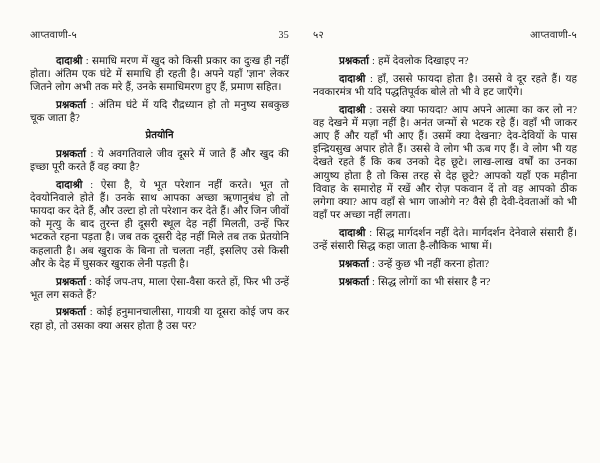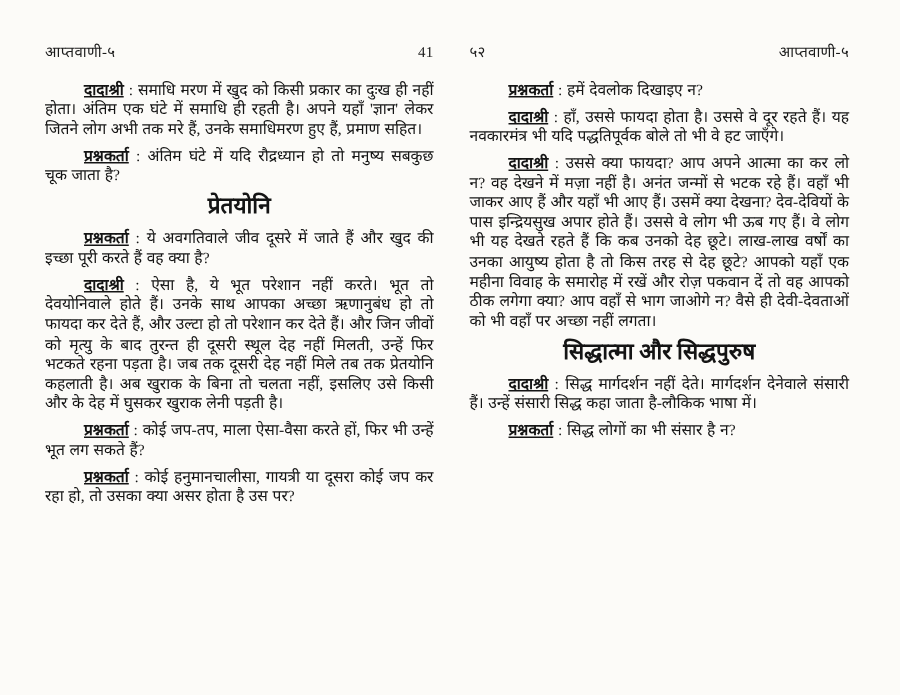--- a/index.html
+++ b/index.html
@@ -22,21 +22,21 @@
   .page {
     box-sizing: border-box;
     width: 300px;
     height: 463px;
     background: #fcfbf8;
   }
   .page-left {
     padding: 27px 11px 8px 30px;
   }
   .page-right {
-    padding: 27px 34px 8px 13px;
+    padding: 27px 23px 8px 13px;
   }
   .page-header {
     display: flex;
     justify-content: space-between;
     align-items: baseline;
     font-size: 10px;
     letter-spacing: 0.2px;
     margin-bottom: 13px;
     color: #1b1b1b;
   }
@@ -48,39 +48,38 @@
     line-height: 1.27;
   }
   .para {
     margin: 0 0 4.5px 0;
     text-align: justify;
     text-indent: 26px;
     word-spacing: 0.5px;
   }
   .speaker {
     font-weight: bold;
-    text-decoration: underline;
   }
   .section-heading {
     text-align: center;
     font-weight: bold;
-    font-size: 15px;
+    font-size: 10px;
     margin: 3px 0 5px 0;
     text-indent: 0;
   }
 </style>
 </head>
 <body>
 
 <div class="spread">
 
   <div class="page page-left">
     <div class="page-header">
       <span class="hdr-item">आप्तवाणी-५</span>
-      <span class="hdr-item">41</span>
+      <span class="hdr-item">35</span>
     </div>
     <div class="page-body">
         <p class="para"><span class="speaker">दादाश्री</span> : समाधि मरण में खुद को किसी प्रकार का दुःख ही नहीं होता। अंतिम एक घंटे में समाधि ही रहती है। अपने यहाँ 'ज्ञान' लेकर जितने लोग अभी तक मरे हैं, उनके समाधिमरण हुए हैं, प्रमाण सहित।</p>
         <p class="para"><span class="speaker">प्रश्नकर्ता</span> : अंतिम घंटे में यदि रौद्रध्यान हो तो मनुष्य सबकुछ चूक जाता है?</p>
         <div class="section-heading">प्रेतयोनि</div>
         <p class="para"><span class="speaker">प्रश्नकर्ता</span> : ये अवगतिवाले जीव दूसरे में जाते हैं और खुद की इच्छा पूरी करते हैं वह क्या है?</p>
         <p class="para"><span class="speaker">दादाश्री</span> : ऐसा है, ये भूत परेशान नहीं करते। भूत तो देवयोनिवाले होते हैं। उनके साथ आपका अच्छा ऋणानुबंध हो तो फायदा कर देते हैं, और उल्टा हो तो परेशान कर देते हैं। और जिन जीवों को मृत्यु के बाद तुरन्त ही दूसरी स्थूल देह नहीं मिलती, उन्हें फिर भटकते रहना पड़ता है। जब तक दूसरी देह नहीं मिले तब तक प्रेतयोनि कहलाती है। अब खुराक के बिना तो चलता नहीं, इसलिए उसे किसी और के देह में घुसकर खुराक लेनी पड़ती है।</p>
         <p class="para"><span class="speaker">प्रश्नकर्ता</span> : कोई जप-तप, माला ऐसा-वैसा करते हों, फिर भी उन्हें भूत लग सकते हैं?</p>
         <p class="para"><span class="speaker">प्रश्नकर्ता</span> : कोई हनुमानचालीसा, गायत्री या दूसरा कोई जप कर रहा हो, तो उसका क्या असर होता है उस पर?</p>
       </div>
@@ -88,19 +87,19 @@
 
   <div class="page page-right">
     <div class="page-header">
       <span class="hdr-item">५२</span>
       <span class="hdr-item">आप्तवाणी-५</span>
     </div>
     <div class="page-body">
         <p class="para"><span class="speaker">प्रश्नकर्ता</span> : हमें देवलोक दिखाइए न?</p>
         <p class="para"><span class="speaker">दादाश्री</span> : हाँ, उससे फायदा होता है। उससे वे दूर रहते हैं। यह नवकारमंत्र भी यदि पद्धतिपूर्वक बोले तो भी वे हट जाएँगे।</p>
         <p class="para"><span class="speaker">दादाश्री</span> : उससे क्या फायदा? आप अपने आत्मा का कर लो न? वह देखने में मज़ा नहीं है। अनंत जन्मों से भटक रहे हैं। वहाँ भी जाकर आए हैं और यहाँ भी आए हैं। उसमें क्या देखना? देव-देवियों के पास इन्द्रियसुख अपार होते हैं। उससे वे लोग भी ऊब गए हैं। वे लोग भी यह देखते रहते हैं कि कब उनको देह छूटे। लाख-लाख वर्षों का उनका आयुष्य होता है तो किस तरह से देह छूटे? आपको यहाँ एक महीना विवाह के समारोह में रखें और रोज़ पकवान दें तो वह आपको ठीक लगेगा क्या? आप वहाँ से भाग जाओगे न? वैसे ही देवी-देवताओं को भी वहाँ पर अच्छा नहीं लगता।</p>
-        <div class="section-heading">सिद्धात्मा और सिद्धपुरुष</div>
         <p class="para"><span class="speaker">दादाश्री</span> : सिद्ध मार्गदर्शन नहीं देते। मार्गदर्शन देनेवाले संसारी हैं। उन्हें संसारी सिद्ध कहा जाता है-लौकिक भाषा में।</p>
+        <p class="para"><span class="speaker">प्रश्नकर्ता</span> : उन्हें कुछ भी नहीं करना होता?</p>
         <p class="para"><span class="speaker">प्रश्नकर्ता</span> : सिद्ध लोगों का भी संसार है न?</p>
       </div>
   </div>
 
 </div>
 
 </body></html>

